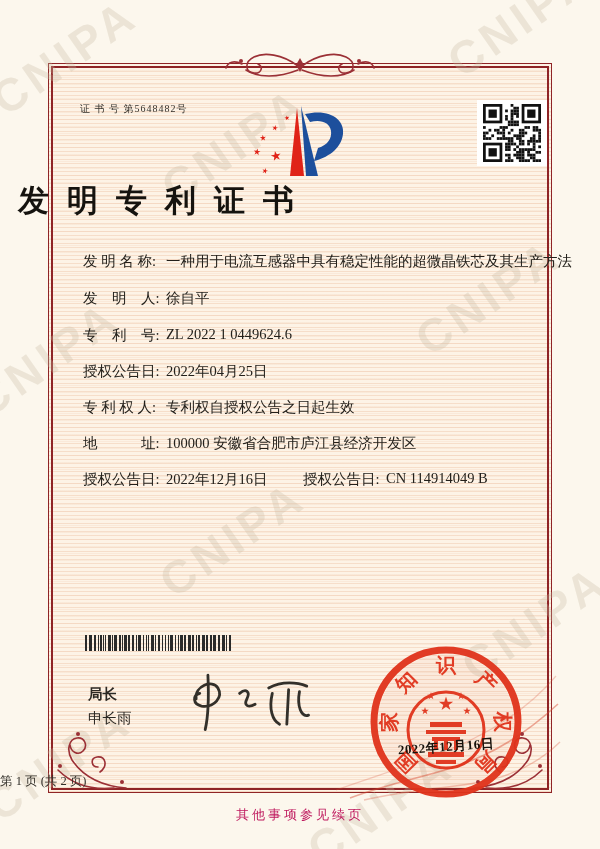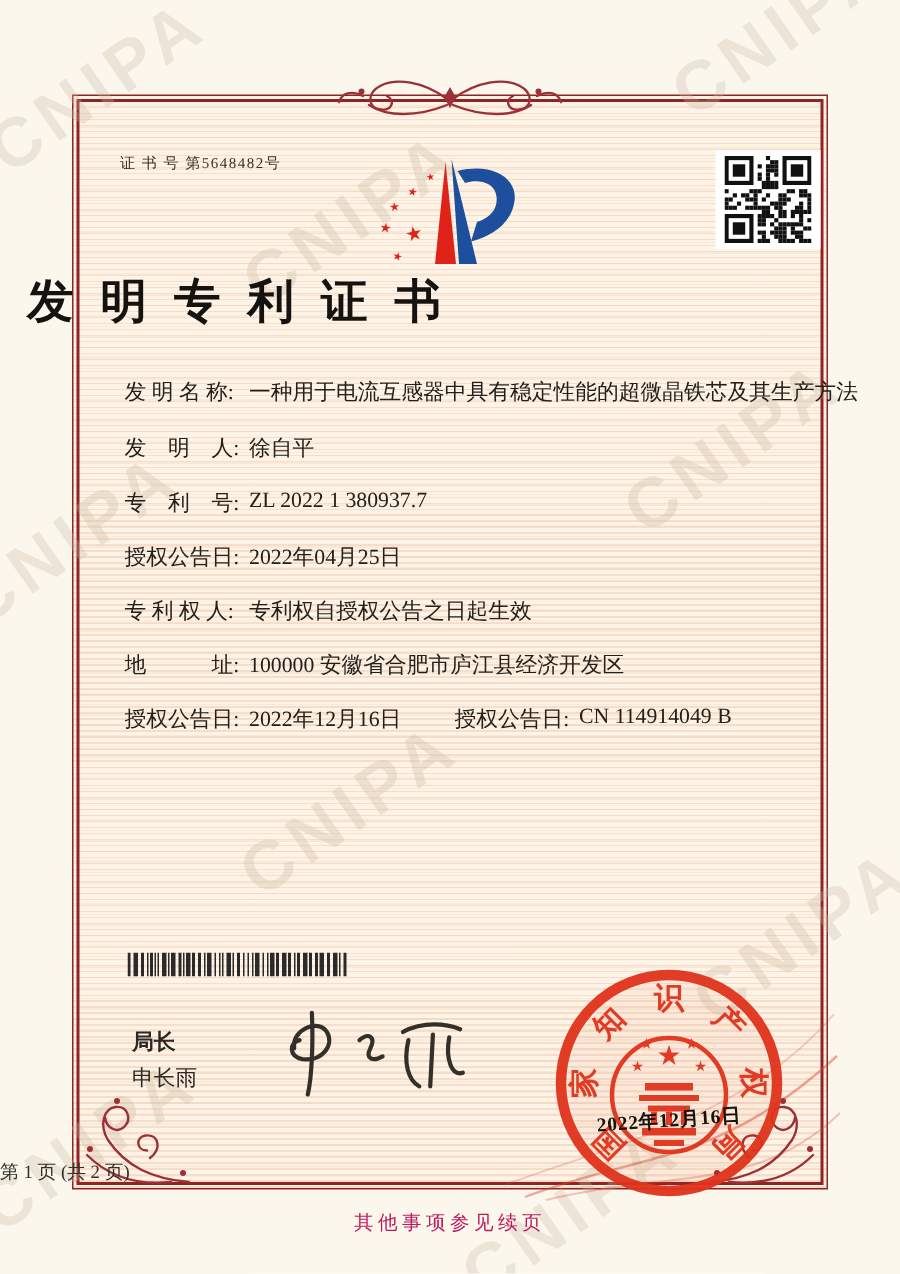--- a/index.html
+++ b/index.html
@@ -292,21 +292,21 @@
     <div class="row r0">
       <span class="lab">发 明 名 称:</span>
       <span class="val">一种用于电流互感器中具有稳定性能的超微晶铁芯及其生产方法</span>
     </div>
     <div class="row r1">
       <span class="lab">发　明　人:</span>
       <span class="val">徐自平</span>
     </div>
     <div class="row r2">
       <span class="lab">专　利　号:</span>
-      <span class="val">ZL 2022 1 380937.7</span>
+      <span class="val">ZL 2022 1 0449624.6</span>
     </div>
     <div class="row r3">
       <span class="lab">授权公告日:</span>
       <span class="val">2022年04月25日</span>
     </div>
     <div class="row r4">
       <span class="lab">专 利 权 人:</span>
       <span class="val">专利权自授权公告之日起生效</span>
     </div>
     <div class="row r5">

